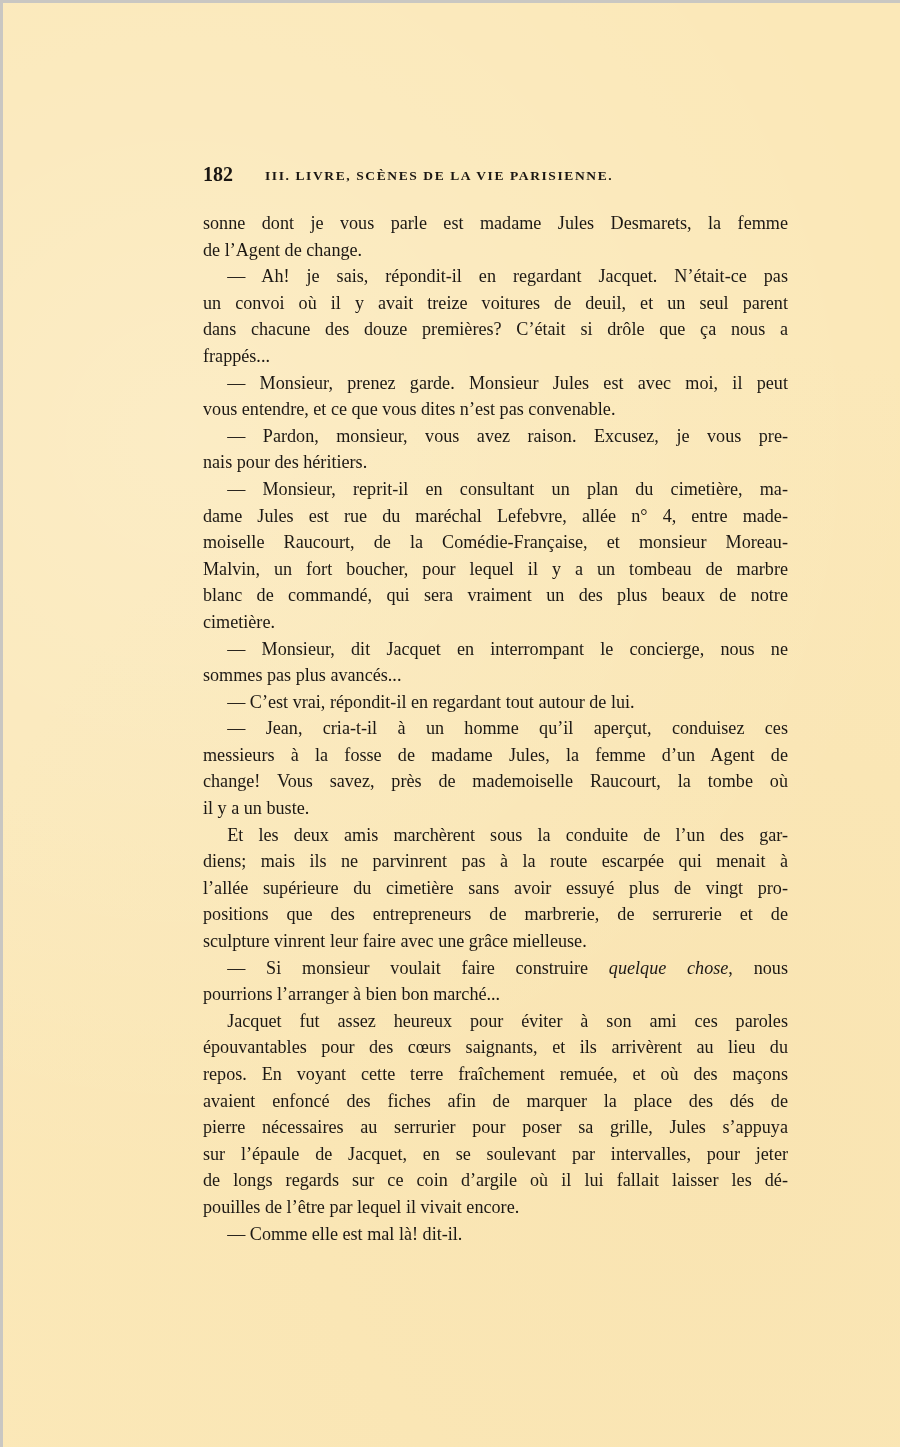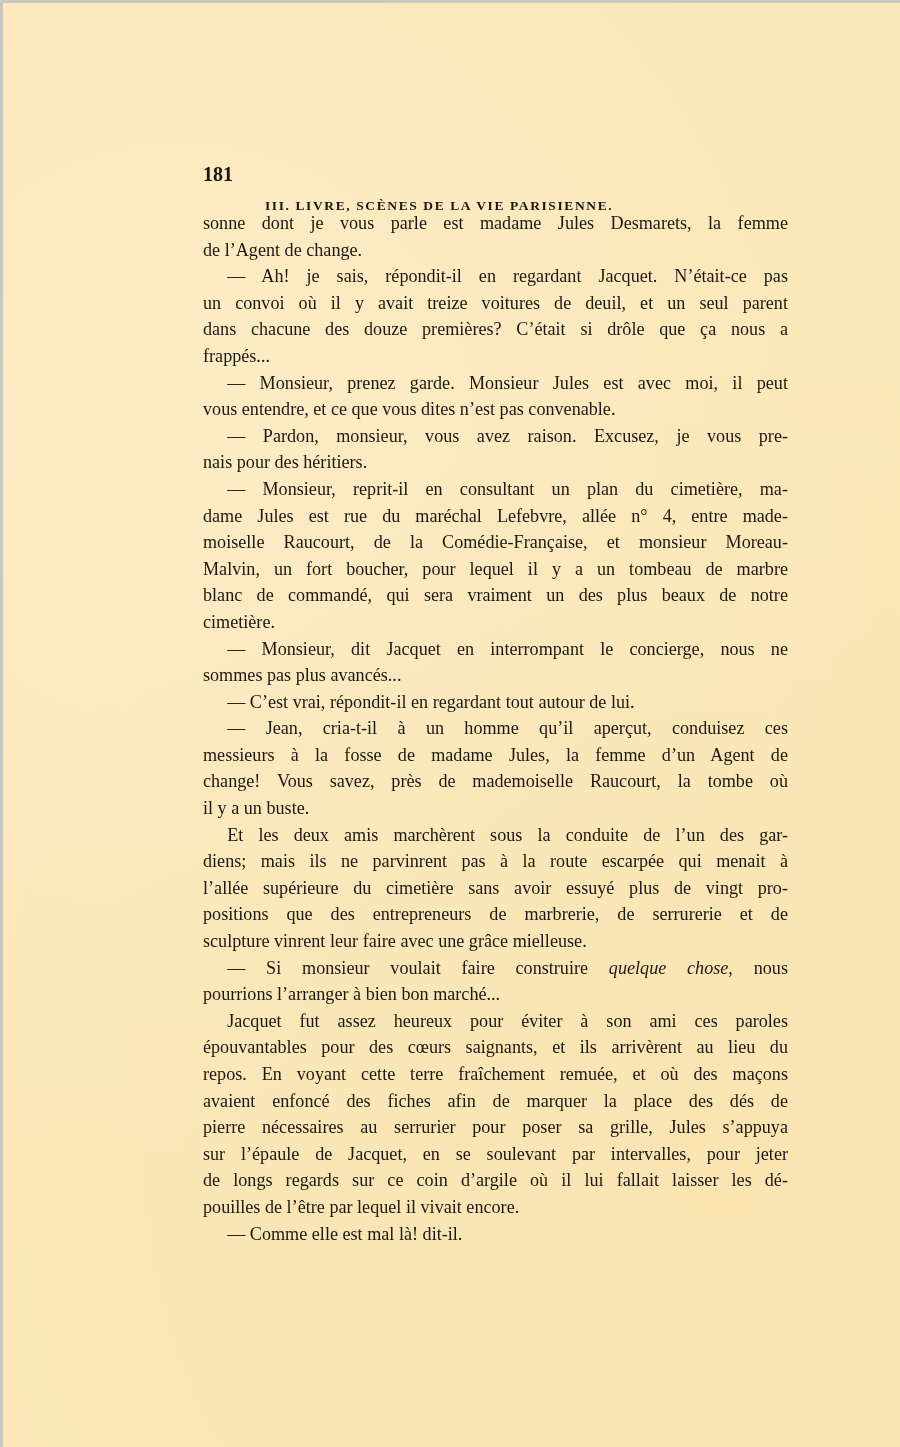--- a/index.html
+++ b/index.html
@@ -42,21 +42,20 @@
       font-family: "Liberation Serif", serif;
     }
     .running-head {
       position: absolute;
       left: 62px;
       top: 5px;
       font-size: 13.5px;
       font-weight: bold;
       letter-spacing: 1.6px;
       font-family: "Liberation Serif", serif;
-      margin-top: 30px;
     }
     .text-block {
       position: absolute;
       left: 200px;
       top: 190px;
       width: 585px;
       font-family: "Liberation Serif", serif;
       font-size: 19.5px;
       line-height: 26.6px;
       color: #1c1814;
@@ -81,21 +80,21 @@
     }
     .italic {
       font-style: italic;
     }
   </style>
 </head>
 <body>
 
 <div class="page">
   <div class="header">
-    <span class="page-number">181</span>
+    <span class="page-number">182</span>
     <span class="running-head">III. LIVRE, SCÈNES DE LA VIE PARISIENNE.</span>
   </div>
 
   <div class="text-block" id="text-block">
     <span class="line">sonne dont je vous parle est madame Jules Desmarets, la femme</span>
     <span class="line last">de l’Agent de change.</span>
     <span class="line indent">— Ah! je sais, répondit-il en regardant Jacquet. N’était-ce pas</span>
     <span class="line">un convoi où il y avait treize voitures de deuil, et un seul parent</span>
     <span class="line">dans chacune des douze premières? C’était si drôle que ça nous a</span>
     <span class="line last">frappés...</span>

